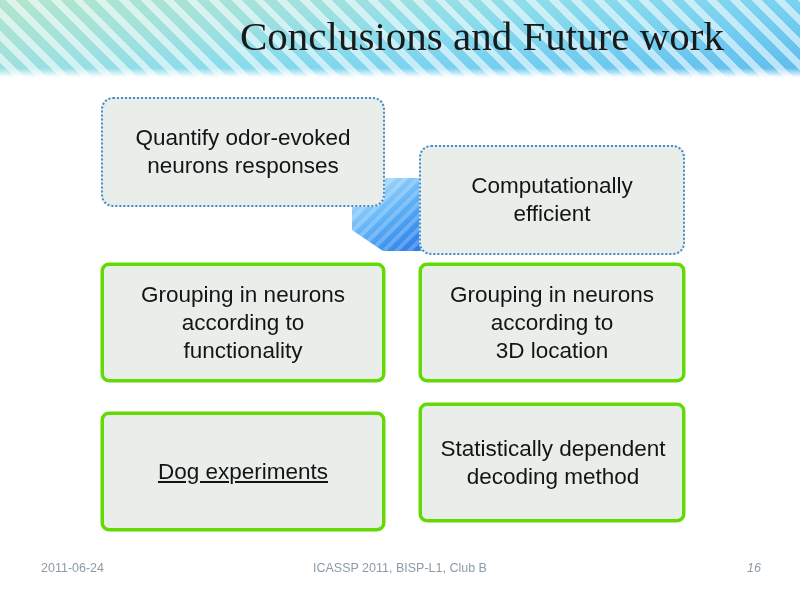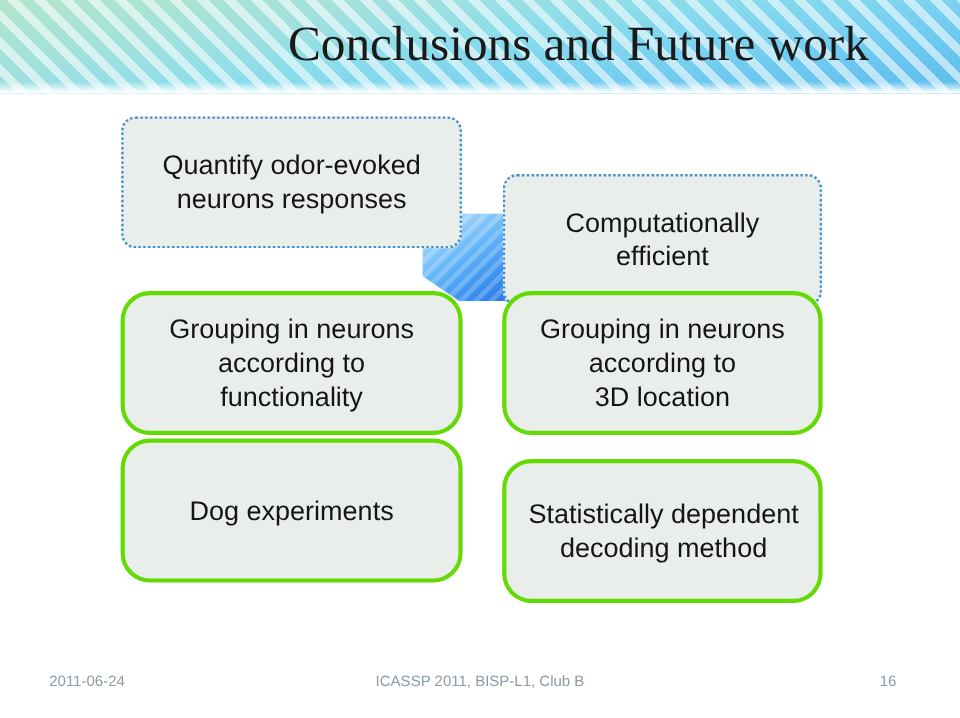--- a/index.html
+++ b/index.html
@@ -104,35 +104,36 @@
     z-index: 2;
   }
 
   .node-dotted {
     border: 2px dotted #3f8fd0;
     border-radius: 12px;
   }
 
   .node-green {
     border: 3.5px solid #63da05;
-    border-radius: 24px;
+    border-radius: 8px;
     box-shadow: 0 0 0 0.5px #63da05;
+    margin-top: 20px;
   }
 
   .node-label {
     display: block;
     white-space: pre-line;
   }
 
   
   #node-quantify      { left: 101px; top: 19px;  width: 284px; height: 110px; }
   #node-computational { left: 419px; top: 19px;  width: 266px; height: 110px; margin-top: 48px; }
   #node-group-func    { left: 101px; top: 165px; width: 284px; height: 119px; }
   #node-group-3d      { left: 419px; top: 165px; width: 266px; height: 119px; }
-  #node-dog           { left: 101px; top: 288px; width: 284px; height: 119px; }
+  #node-dog           { left: 101px; top: 314px; width: 284px; height: 119px; text-decoration: underline; }
   #node-decoding      { left: 419px; top: 305px; width: 266px; height: 119px; padding-left: 12px; }
 
   
   .octagon {
     position: absolute;
     left: 352px;
     top: 100px;
     width: 107px;
     height: 73px;
     z-index: 1;
@@ -145,21 +146,21 @@
     left: 0;
     top: 558px;
     width: 800px;
     height: 28px;
     font-size: 12.5px;
     line-height: 20px;
     color: #8c9ba6;
   }
   .footer-date  { position: absolute; left: 41px;  top: 0; }
   .footer-mid   { position: absolute; left: 0; top: 0; width: 800px; text-align: center; }
-  .footer-page  { position: absolute; right: 53px; top: 0; }
+  .footer-page  { position: absolute; right: 39px; top: 0; font-style: italic; }
 </style>
 </head>
 <body>
 
 <div class="slide">
 
   <div class="title-banner">
     <div class="banner-base"></div>
     <div class="banner-stripes"></div>
     <div class="banner-fade-bottom"></div>

